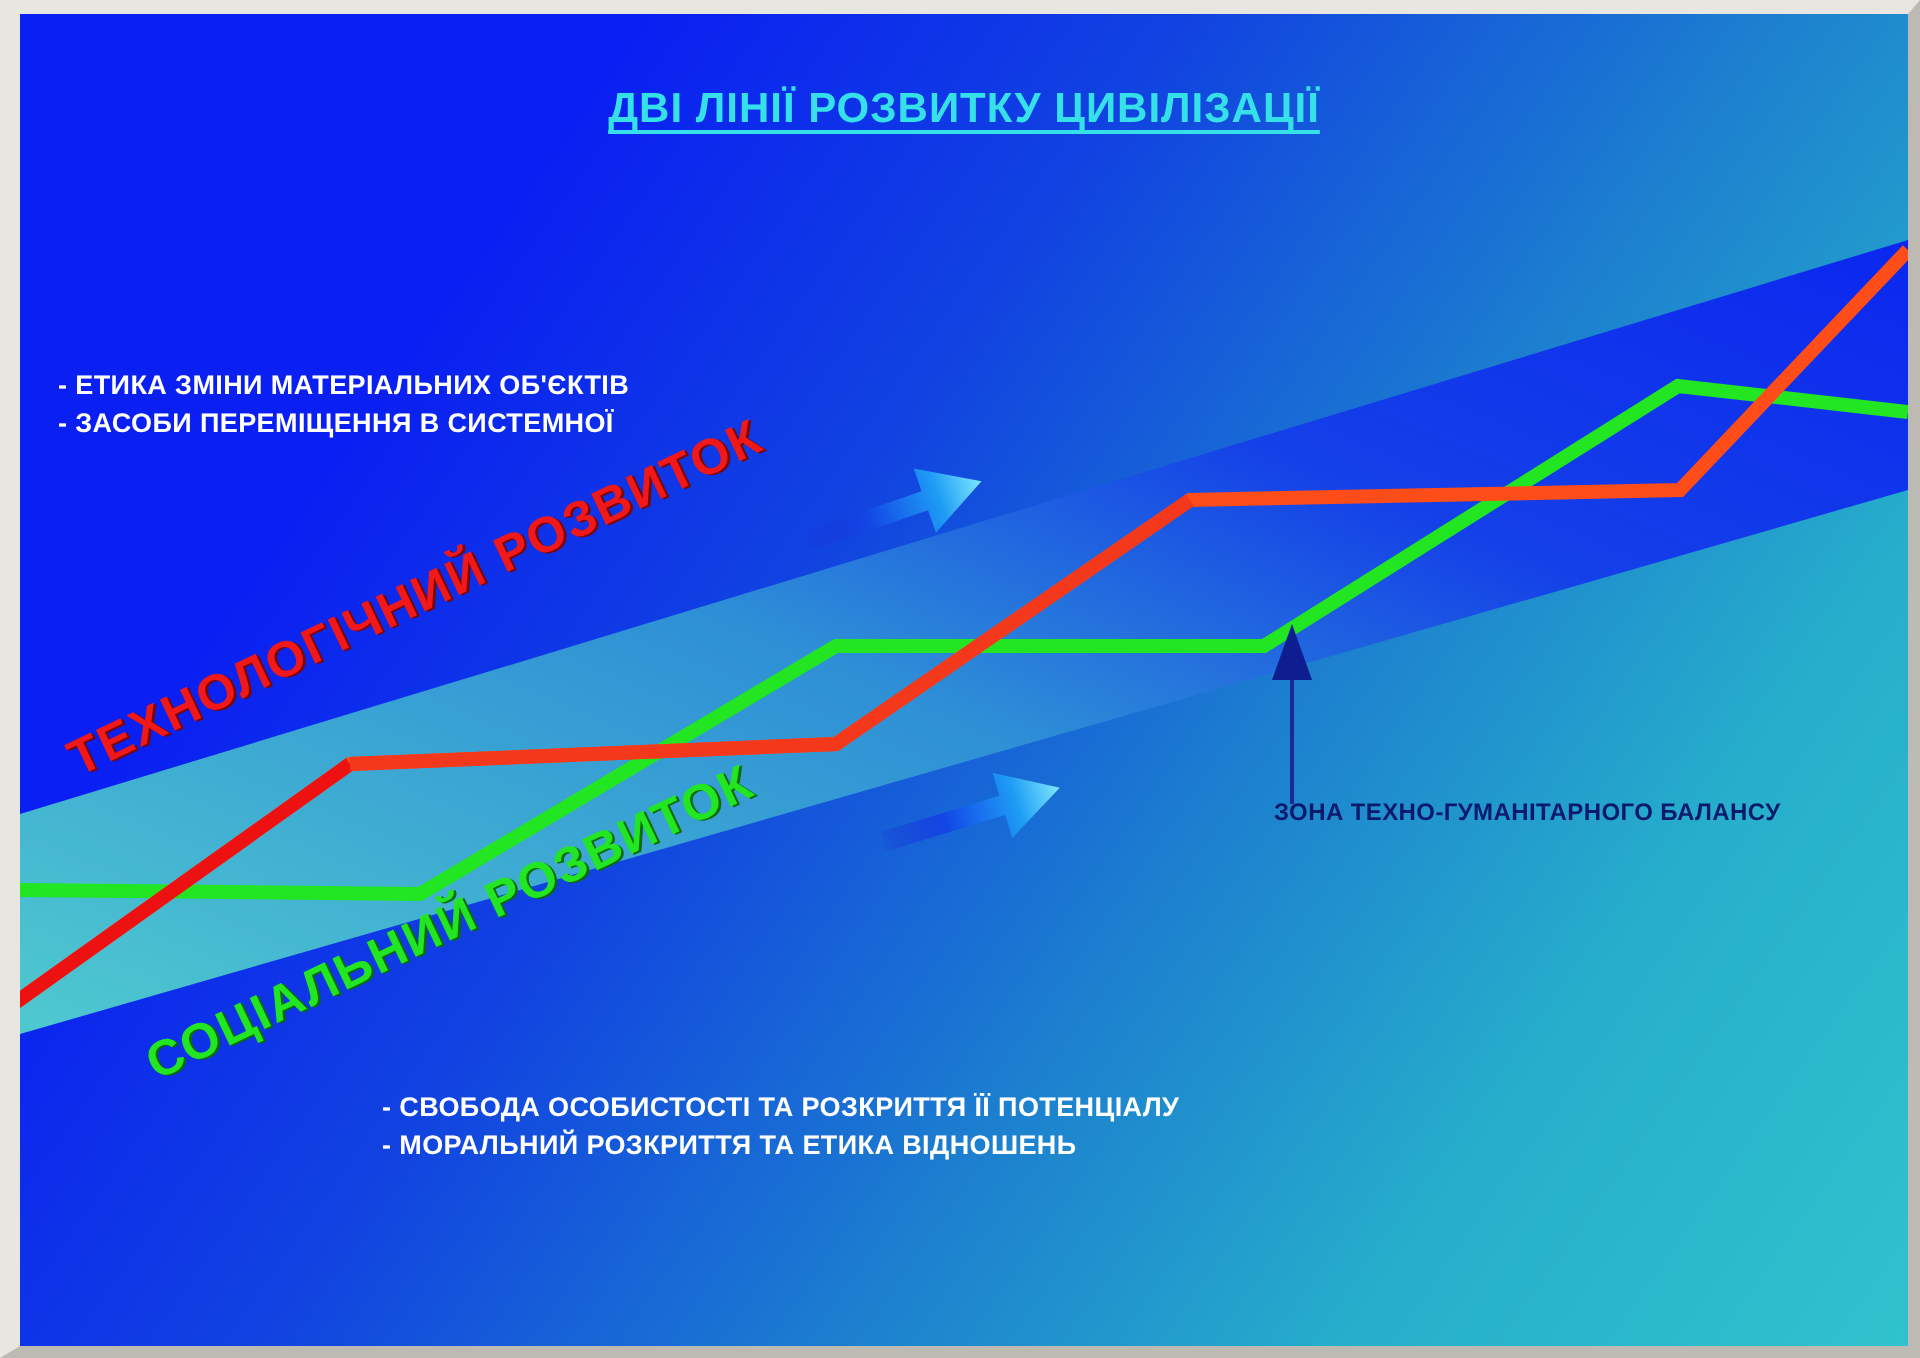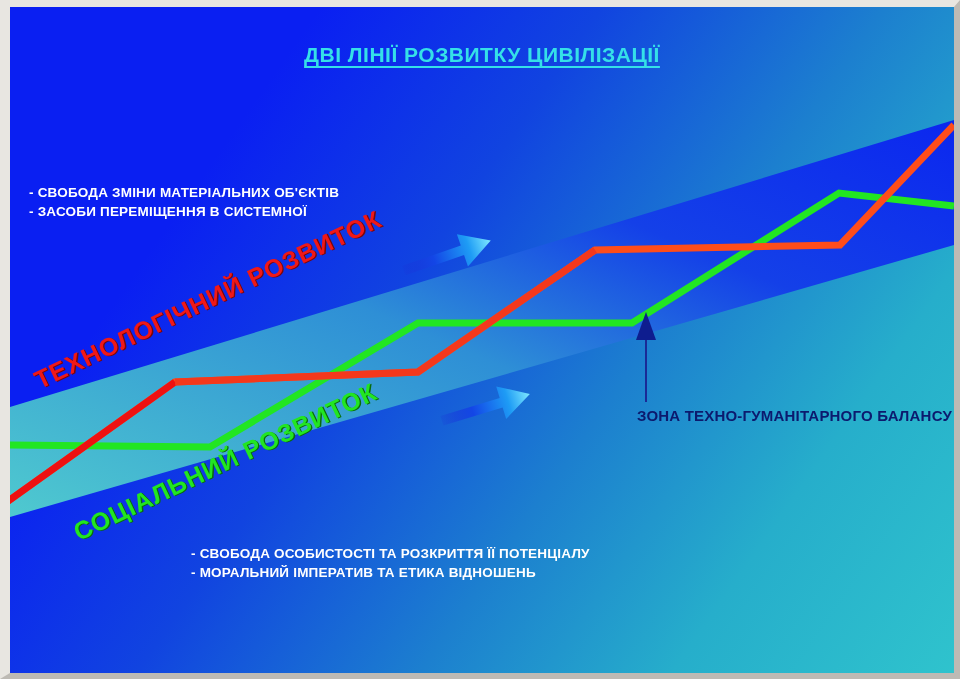--- a/index.html
+++ b/index.html
@@ -86,23 +86,23 @@
   }
   #social-label{
     left:65px;top:512px;
     color:#22e622;
     transform:rotate(-25.5deg);
     text-shadow:1px 1px 0 #0a6b0a;
   }
 
   #zone-label{
     position:absolute;
-    left:627px;top:400px;
+    left:627px;top:392px;
     color:#0c1a6e;
-    font-size:15px;
+    font-size:12px;
     font-weight:bold;
     letter-spacing:.2px;
     white-space:nowrap;
   }
 </style>
 </head>
 <body>
 
 <div id="stage">
   <div id="slide-frame"></div>
@@ -147,27 +147,27 @@
     <svg class="layer" viewBox="0 0 944 666" preserveAspectRatio="none">
       <g>
         <line x1="636" y1="395" x2="636" y2="325" stroke="#1a2a96" stroke-width="2"></line>
         <polygon points="636,305 646,333 626,333" fill="#0e1d8f"></polygon>
       </g>
     </svg>
 
     <div class="slide-title">ДВІ ЛІНІЇ РОЗВИТКУ ЦИВІЛІЗАЦІЇ</div>
 
     <div class="bullets" id="tech-bullets">
-      <div>- СВОБОДА ЗМІНИ МАТЕРІАЛЬНИХ ОБ'ЄКТІВ</div>
+      <div>- ЕТИКА ЗМІНИ МАТЕРІАЛЬНИХ ОБ'ЄКТІВ</div>
       <div>- ЗАСОБИ ПЕРЕМІЩЕННЯ В СИСТЕМНОЇ</div>
     </div>
 
     <div class="bullets" id="social-bullets">
       <div>- СВОБОДА ОСОБИСТОСТІ ТА РОЗКРИТТЯ ЇЇ ПОТЕНЦІАЛУ</div>
-      <div>- МОРАЛЬНИЙ ІМПЕРАТИВ ТА ЕТИКА ВІДНОШЕНЬ</div>
+      <div>- МОРАЛЬНИЙ РОЗКРИТТЯ ТА ЕТИКА ВІДНОШЕНЬ</div>
     </div>
 
     <div class="diag-label" id="tech-label">ТЕХНОЛОГІЧНИЙ РОЗВИТОК</div>
 
     <div class="diag-label" id="social-label">СОЦІАЛЬНИЙ РОЗВИТОК</div>
 
     <div id="zone-label">ЗОНА ТЕХНО-ГУМАНІТАРНОГО БАЛАНСУ</div>
 
   </div>
 </div>

